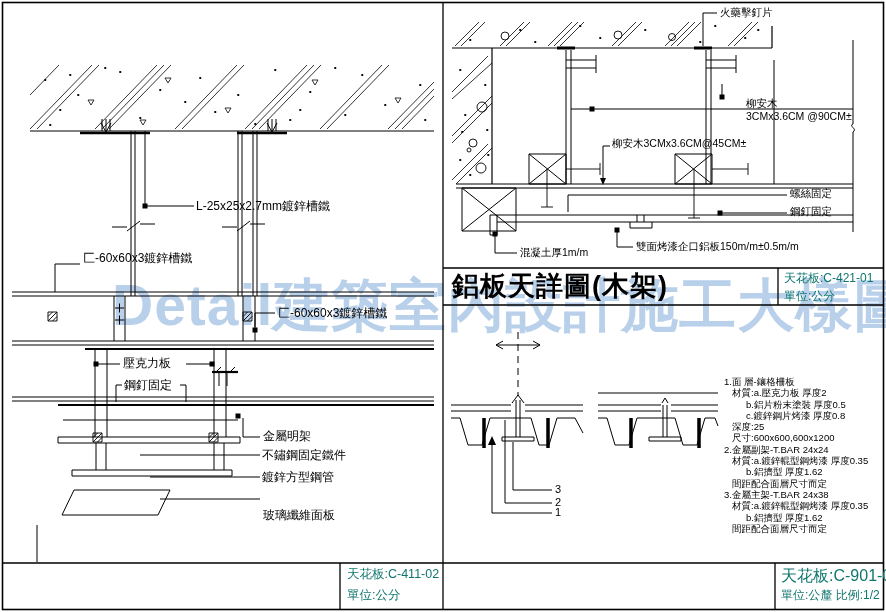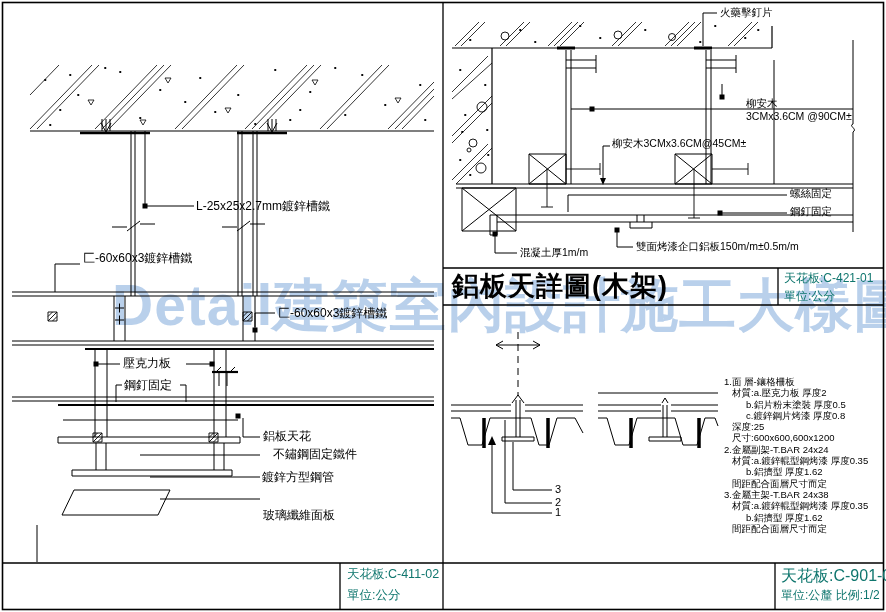--- a/index.html
+++ b/index.html
@@ -181,22 +181,22 @@
                M513,490 H552 M505,503 H552 M492,513 H552"></path>
       <path fill="#000" stroke="none" d="M488,445 L496,445 L492,436 Z"></path>
     </g>
   </svg>
 
   <div class="lbl" style="left:196px;top:200px;">L-25x25x2.7mm鍍鋅槽鐵</div>
   <div class="lbl" style="left:83px;top:252px;">匚-60x60x3鍍鋅槽鐵</div>
   <div class="lbl" style="left:278px;top:307px;">匚-60x60x3鍍鋅槽鐵</div>
   <div class="lbl" style="left:123px;top:357px;">壓克力板</div>
   <div class="lbl" style="left:124px;top:379px;">鋼釘固定</div>
-  <div class="lbl" style="left:263px;top:430px;">鋁板天花</div>
-  <div class="lbl" style="left:273px;top:449px;font-family:Liberation Mono, monospace;">不鏽鋼固定鐵件</div>
+  <div class="lbl" style="left:263px;top:430px;">金屬明架</div>
+  <div class="lbl" style="left:262px;top:449px;">不鏽鋼固定鐵件</div>
   <div class="lbl" style="left:262px;top:471px;">鍍鋅方型鋼管</div>
   <div class="lbl" style="left:263px;top:509px;">玻璃纖維面板</div>
 
   <div class="lbl lbl-s" style="left:720px;top:7px;">火藥擊釘片</div>
   <div class="lbl lbl-s" style="left:746px;top:98px;">柳安木</div>
   <div class="lbl lbl-s" style="left:746px;top:111px;">3CMx3.6CM @90CM±</div>
   <div class="lbl lbl-s" style="left:612px;top:138px;">柳安木3CMx3.6CM@45CM±</div>
   <div class="lbl lbl-s" style="left:790px;top:188px;">螺絲固定</div>
   <div class="lbl lbl-s" style="left:790px;top:206px;">鋼釘固定</div>
   <div class="lbl lbl-s" style="left:520px;top:247px;">混凝土厚1m/m</div>

